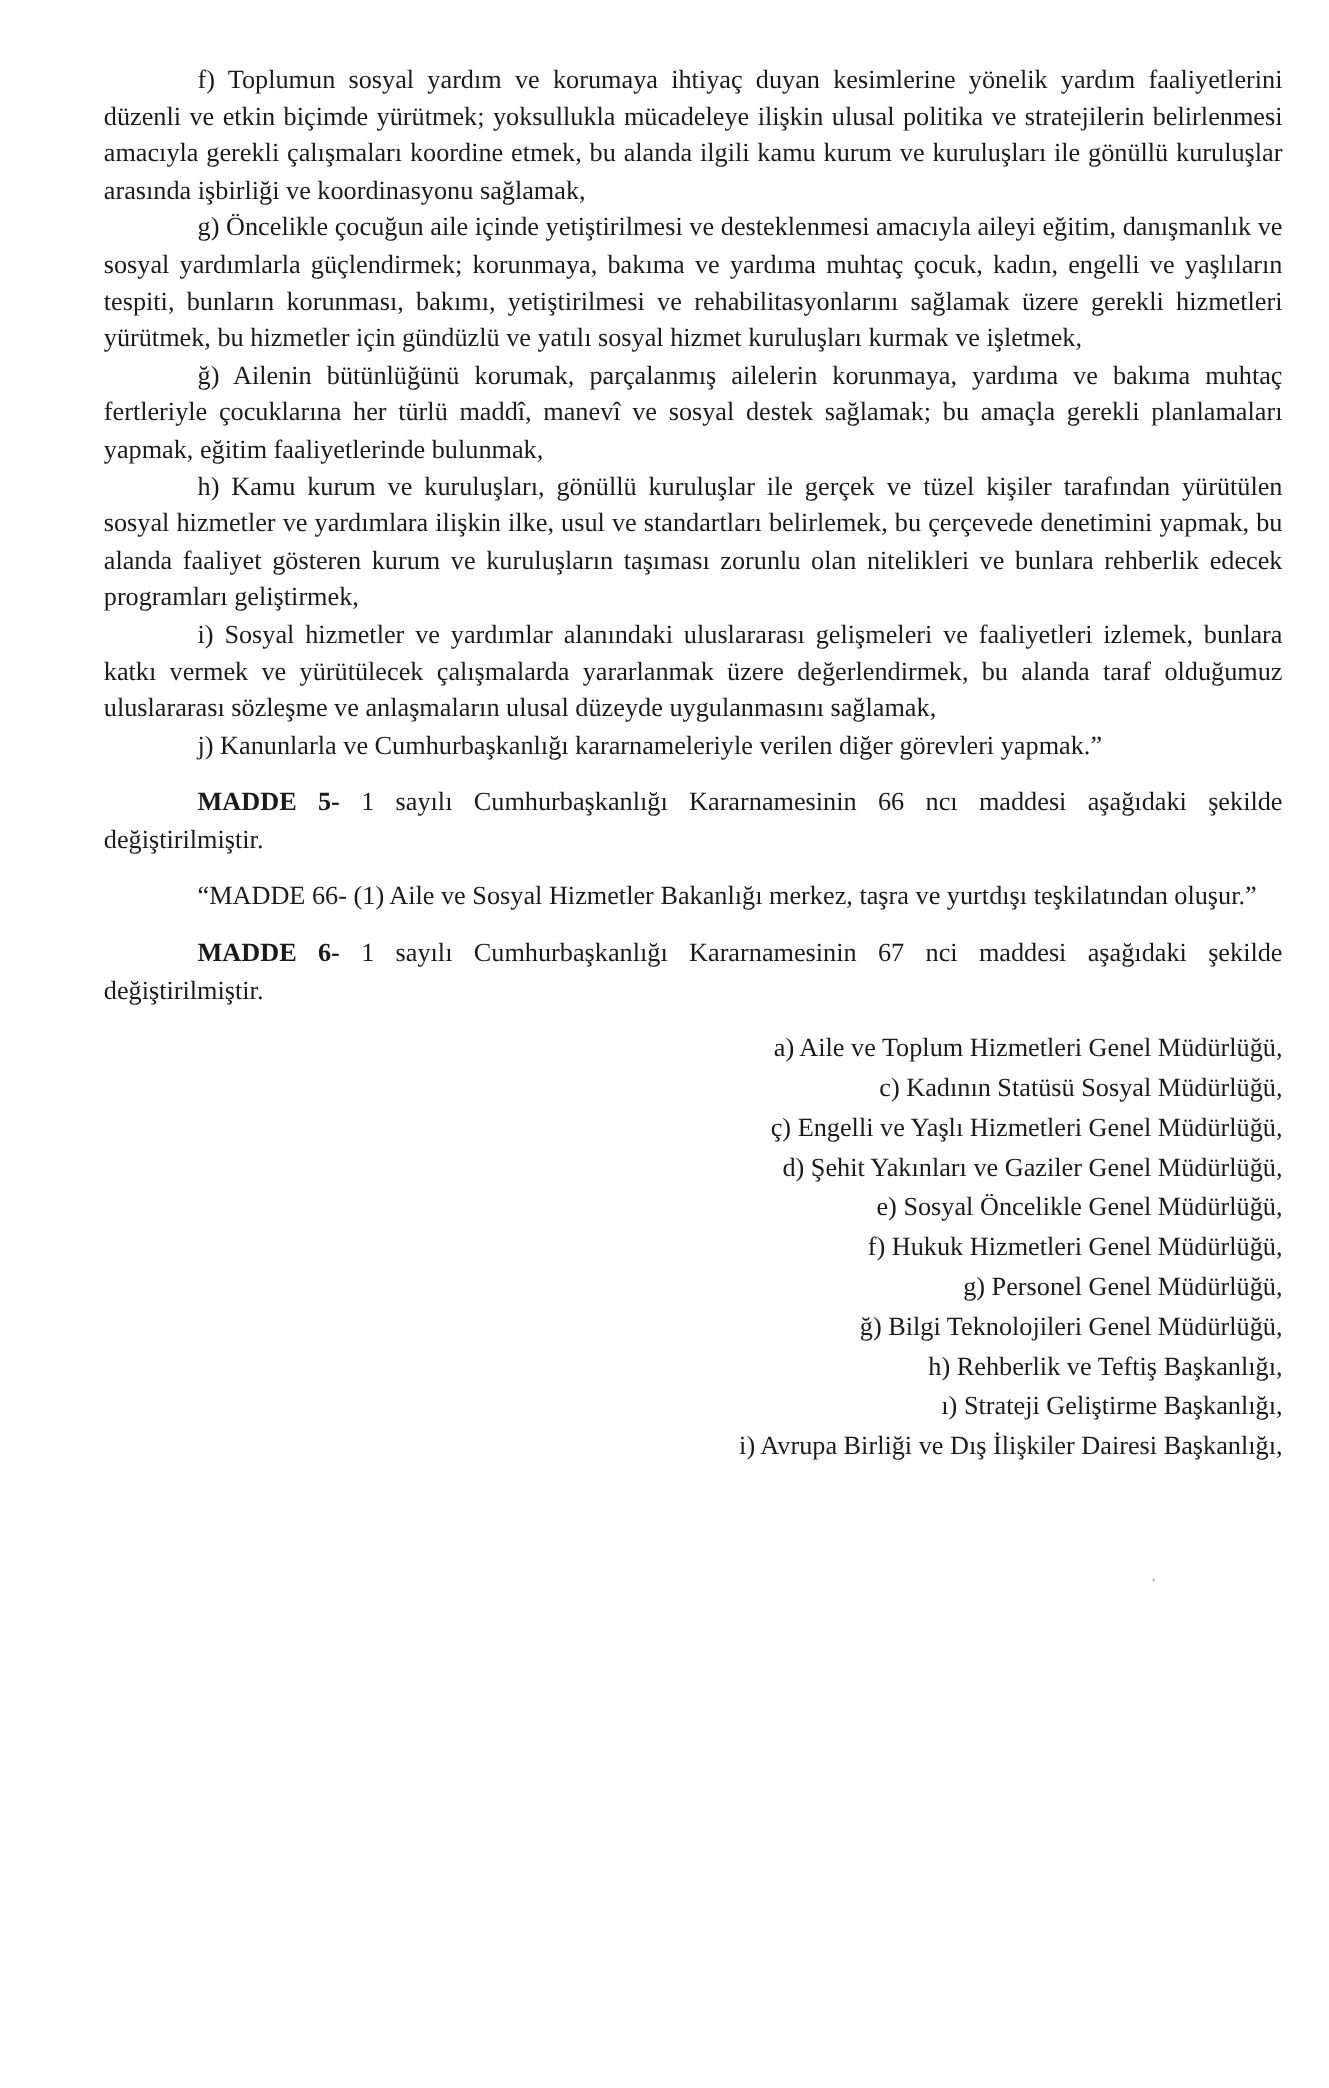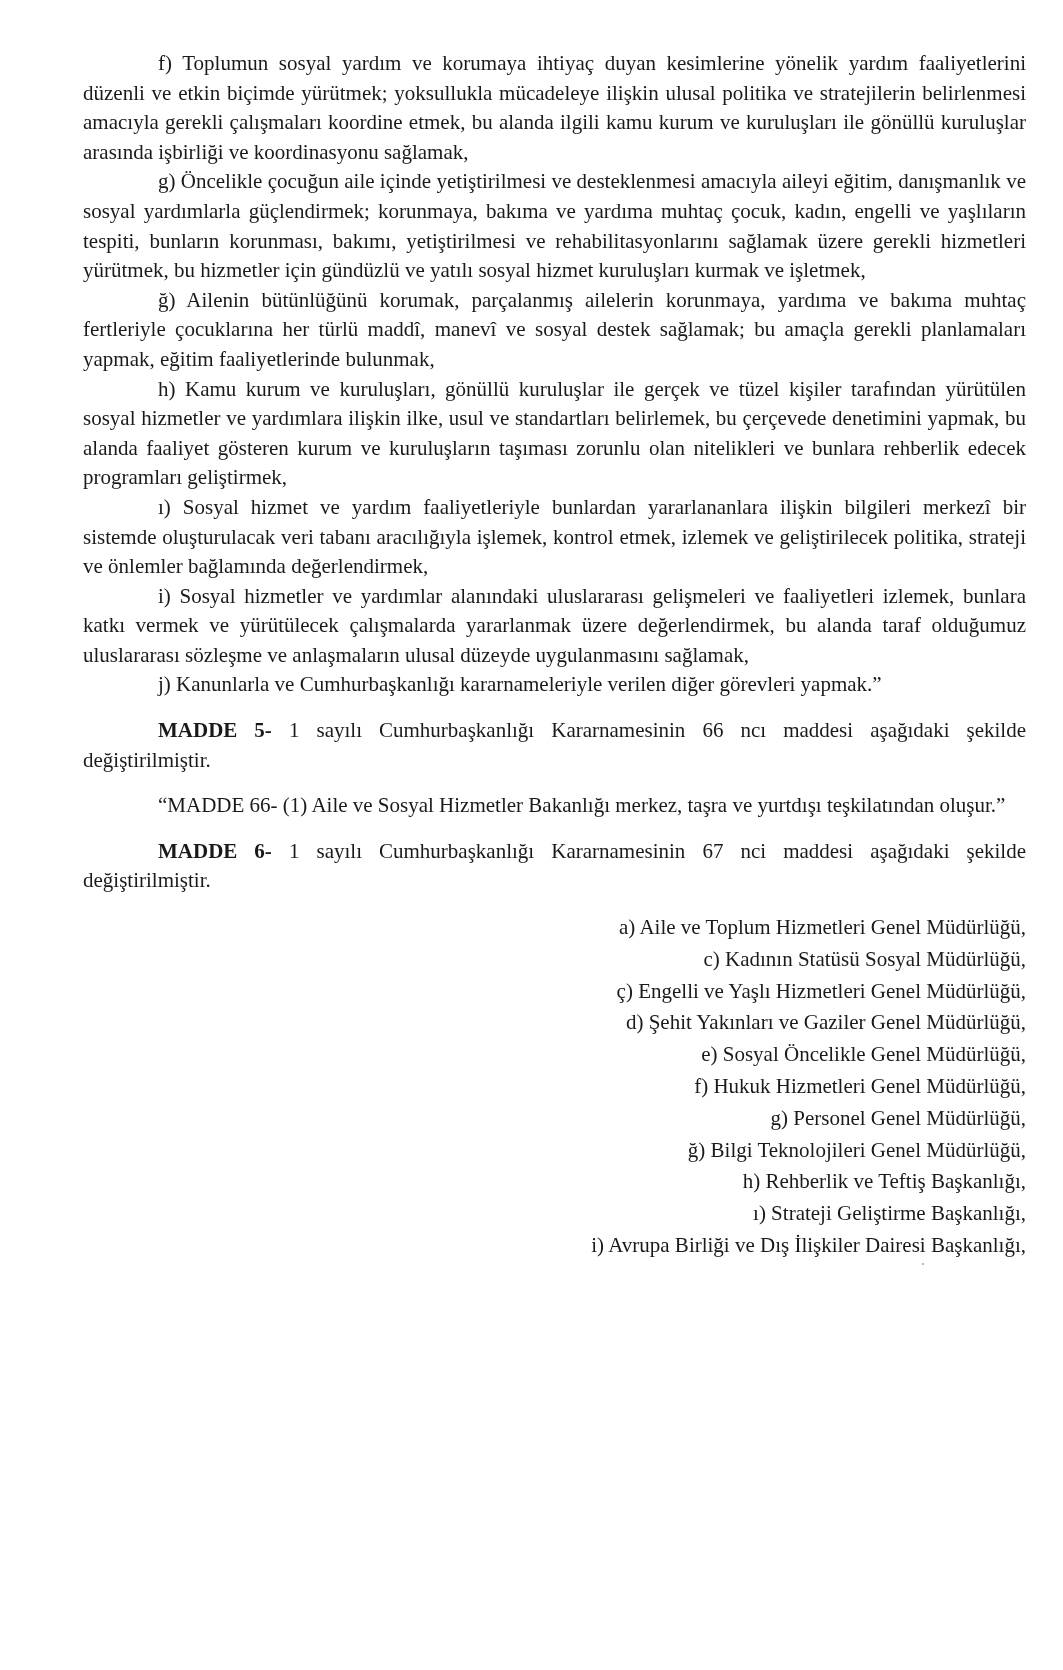--- a/index.html
+++ b/index.html
@@ -56,21 +56,20 @@
 </head>
 <body>
 
 <div class="page">
   <div class="content">
 
     <p class="para">f) Toplumun sosyal yardım ve korumaya ihtiyaç duyan kesimlerine yönelik yardım faaliyetlerini düzenli ve etkin biçimde yürütmek; yoksullukla mücadeleye ilişkin ulusal politika ve stratejilerin belirlenmesi amacıyla gerekli çalışmaları koordine etmek, bu alanda ilgili kamu kurum ve kuruluşları ile gönüllü kuruluşlar arasında işbirliği ve koordinasyonu sağlamak,</p>
     <p class="para">g) Öncelikle çocuğun aile içinde yetiştirilmesi ve desteklenmesi amacıyla aileyi eğitim, danışmanlık ve sosyal yardımlarla güçlendirmek; korunmaya, bakıma ve yardıma muhtaç çocuk, kadın, engelli ve yaşlıların tespiti, bunların korunması, bakımı, yetiştirilmesi ve rehabilitasyonlarını sağlamak üzere gerekli hizmetleri yürütmek, bu hizmetler için gündüzlü ve yatılı sosyal hizmet kuruluşları kurmak ve işletmek,</p>
     <p class="para">ğ) Ailenin bütünlüğünü korumak, parçalanmış ailelerin korunmaya, yardıma ve bakıma muhtaç fertleriyle çocuklarına her türlü maddî, manevî ve sosyal destek sağlamak; bu amaçla gerekli planlamaları yapmak, eğitim faaliyetlerinde bulunmak,</p>
     <p class="para">h) Kamu kurum ve kuruluşları, gönüllü kuruluşlar ile gerçek ve tüzel kişiler tarafından yürütülen sosyal hizmetler ve yardımlara ilişkin ilke, usul ve standartları belirlemek, bu çerçevede denetimini yapmak, bu alanda faaliyet gösteren kurum ve kuruluşların taşıması zorunlu olan nitelikleri ve bunlara rehberlik edecek programları geliştirmek,</p>
-    <p class="para">ı) Sosyal hizmet ve yardım faaliyetleriyle bunlardan yararlananlara ilişkin bilgileri merkezî bir sistemde oluşturulacak veri tabanı aracılığıyla işlemek, kontrol etmek, izlemek ve geliştirilecek politika, strateji ve önlemler bağlamında değerlendirmek,</p>
     <p class="para">i) Sosyal hizmetler ve yardımlar alanındaki uluslararası gelişmeleri ve faaliyetleri izlemek, bunlara katkı vermek ve yürütülecek çalışmalarda yararlanmak üzere değerlendirmek, bu alanda taraf olduğumuz uluslararası sözleşme ve anlaşmaların ulusal düzeyde uygulanmasını sağlamak,</p>
     <p class="para">j) Kanunlarla ve Cumhurbaşkanlığı kararnameleriyle verilen diğer görevleri yapmak.”</p>
 
     <p class="para gap"><span class="bold">MADDE 5-</span><span> 1 sayılı Cumhurbaşkanlığı Kararnamesinin 66 ncı maddesi aşağıdaki şekilde değiştirilmiştir.</span></p>
 
     <p class="para gap">“MADDE 66- (1) Aile ve Sosyal Hizmetler Bakanlığı merkez, taşra ve yurtdışı teşkilatından oluşur.”</p>
 
     <p class="para gap"><span class="bold">MADDE 6-</span><span> 1 sayılı Cumhurbaşkanlığı Kararnamesinin 67 nci maddesi aşağıdaki şekilde değiştirilmiştir.</span></p>
 
     <div class="list">

